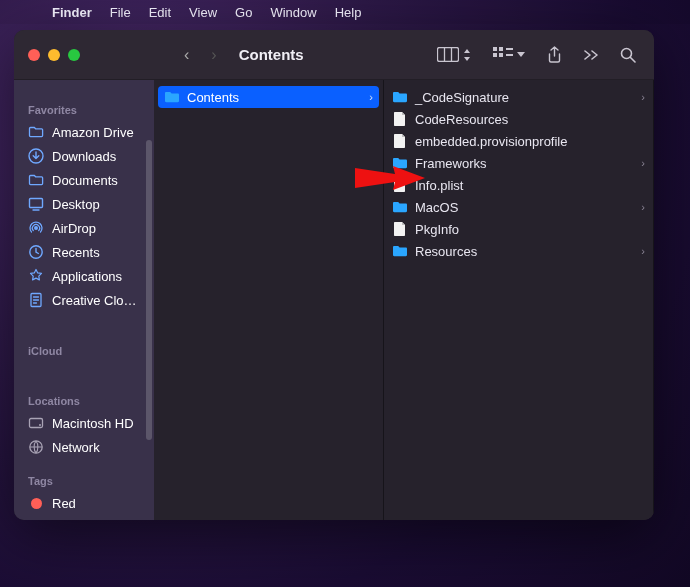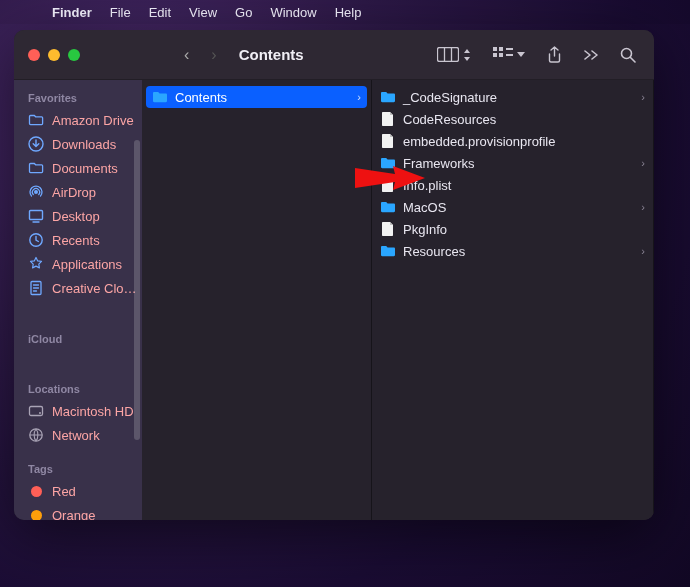--- a/index.html
+++ b/index.html
@@ -74,39 +74,39 @@
   .ticon { display:flex; align-items:center; gap:4px; }
 
   
   .body {
     flex: 1;
     display: flex;
     min-height: 0;
   }
 
   .sidebar {
-    width: 128px;
+    width: 140px;
     background: #39314a;
-    padding: 6px 0 10px 0;
+    padding: 18px 0 10px 0;
     position: relative;
     overflow: hidden;
   }
   .scrollthumb {
     position:absolute; right:2px; top:60px; width:6px; height:300px;
     background: rgba(255,255,255,0.18); border-radius:3px;
   }
 
   .shead {
     font-size: 11px; color: #8f87a3; font-weight:600;
     padding: 6px 14px 4px;
   }
   .sitem {
     display:flex; align-items:center; gap:8px;
     padding: 4px 14px;
-    color: #fca5a5;
+    color: #ffffff;
     font-size: 13px;
     white-space: nowrap; overflow:hidden; text-overflow:ellipsis;
   }
   .sicon { width:16px; height:16px; flex:0 0 16px; display:flex; align-items:center; justify-content:center; }
   .sicon svg { display:block; }
 
   .tagdot { width:11px; height:11px; border-radius:50%; }
 
   .columns {
     flex:1;
@@ -290,32 +290,32 @@
           <span class="sicon">
             <svg width="16" height="16">
               <use href="#i-sfolder"></use>
             </svg>
           </span>
           <span>Documents</span>
         </div>
       <div class="sitem">
           <span class="sicon">
             <svg width="16" height="16">
+              <use href="#i-desktop"></use>
+            </svg>
+          </span>
+          <span>Desktop</span>
+        </div>
+      <div class="sitem">
+          <span class="sicon">
+            <svg width="16" height="16">
               <use href="#i-airdrop"></use>
             </svg>
           </span>
           <span>AirDrop</span>
-        </div>
-      <div class="sitem">
-          <span class="sicon">
-            <svg width="16" height="16">
-              <use href="#i-desktop"></use>
-            </svg>
-          </span>
-          <span>Desktop</span>
         </div>
       <div class="sitem">
           <span class="sicon">
             <svg width="16" height="16">
               <use href="#i-clock"></use>
             </svg>
           </span>
           <span>Recents</span>
         </div>
       <div class="sitem">

